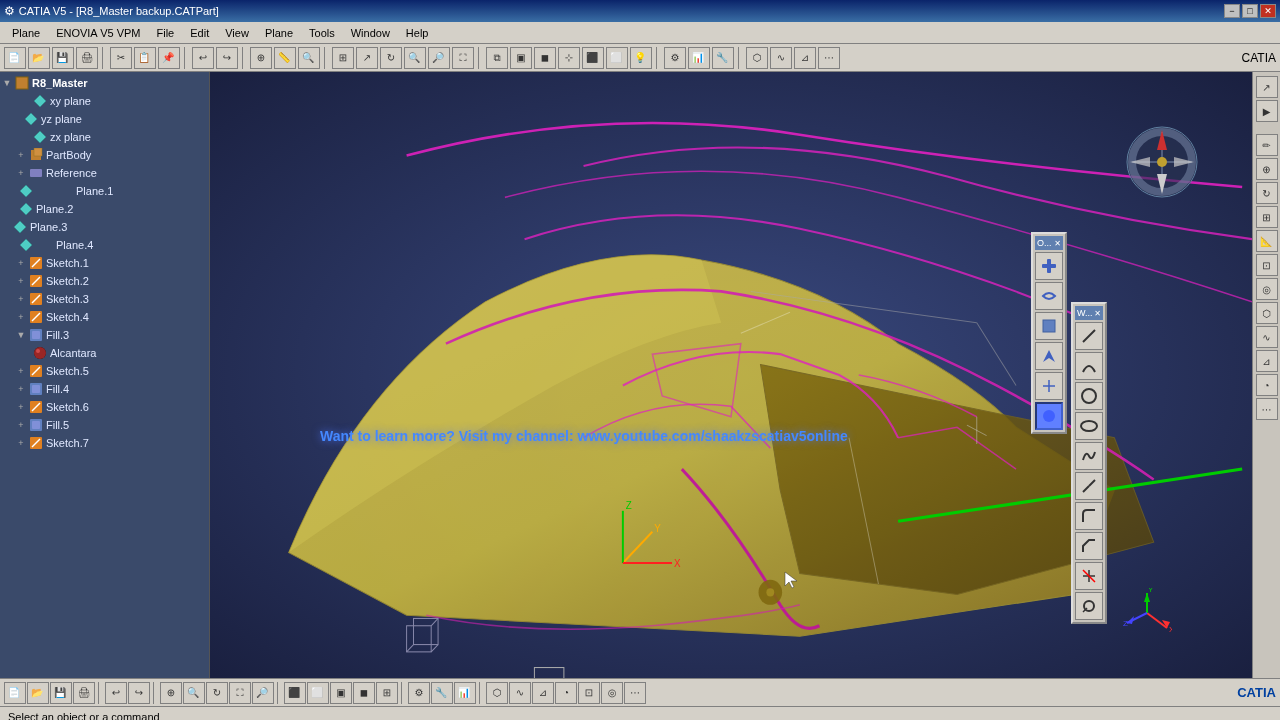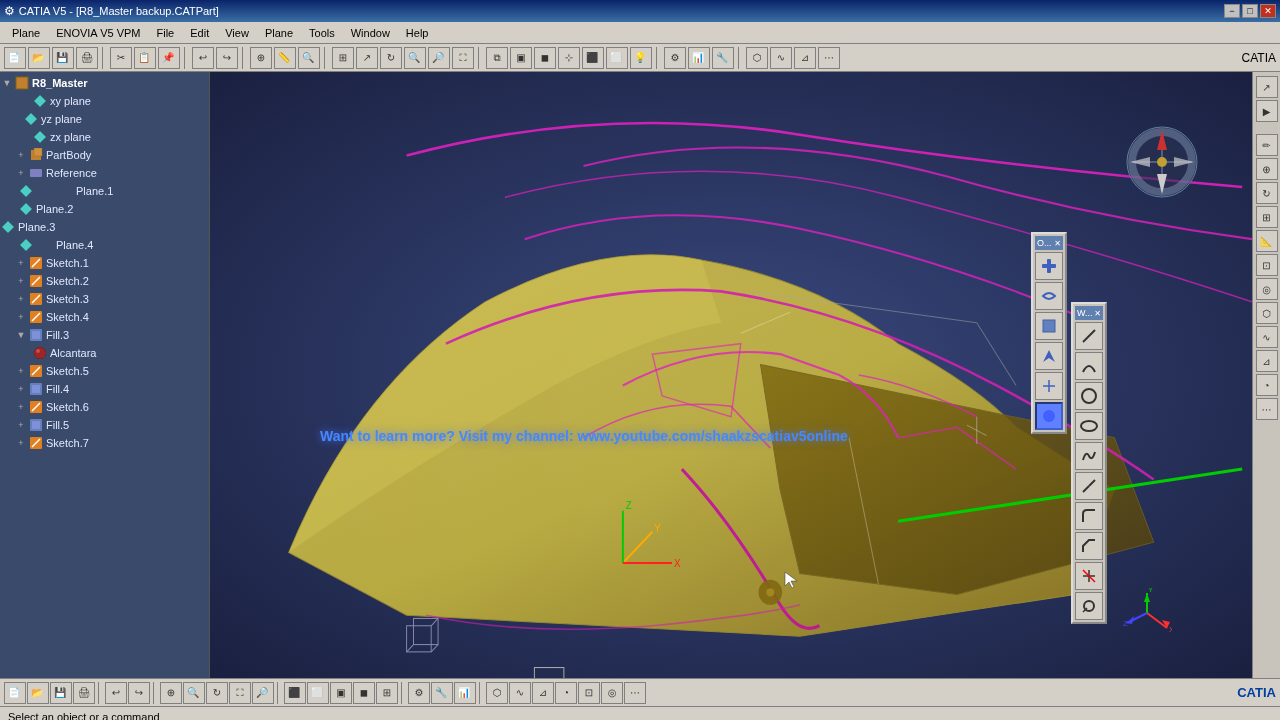--- a/index.html
+++ b/index.html
@@ -298,21 +298,21 @@
 
     <div class="tree-item" style="padding-left:18px;">
       <span class="tree-icon">
         <svg width="14" height="14">
             <polygon points="7,1 13,7 7,13 1,7" fill="#4ecdc4" stroke="#2a8a84" stroke-width="0.5"></polygon>
           </svg>
       </span>
       <span style="color:#e0e8ff;">Plane.2</span>
     </div>
 
-    <div class="tree-item" style="">
+    <div class="tree-item" style="margin-left:12px;">
       <span class="tree-icon">
         <svg width="14" height="14">
             <polygon points="7,1 13,7 7,13 1,7" fill="#4ecdc4" stroke="#2a8a84" stroke-width="0.5"></polygon>
           </svg>
       </span>
       <span style="color:#e0e8ff;">Plane.3</span>
     </div>
 
     <div class="tree-item" style="padding-left:18px;">
       <span class="tree-icon">

